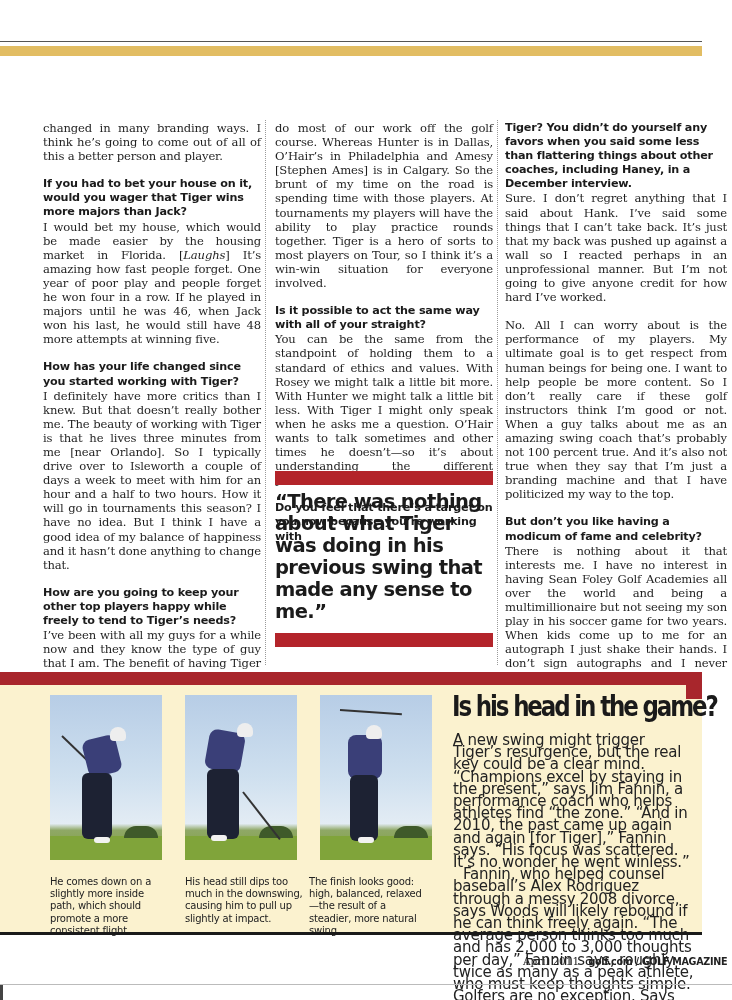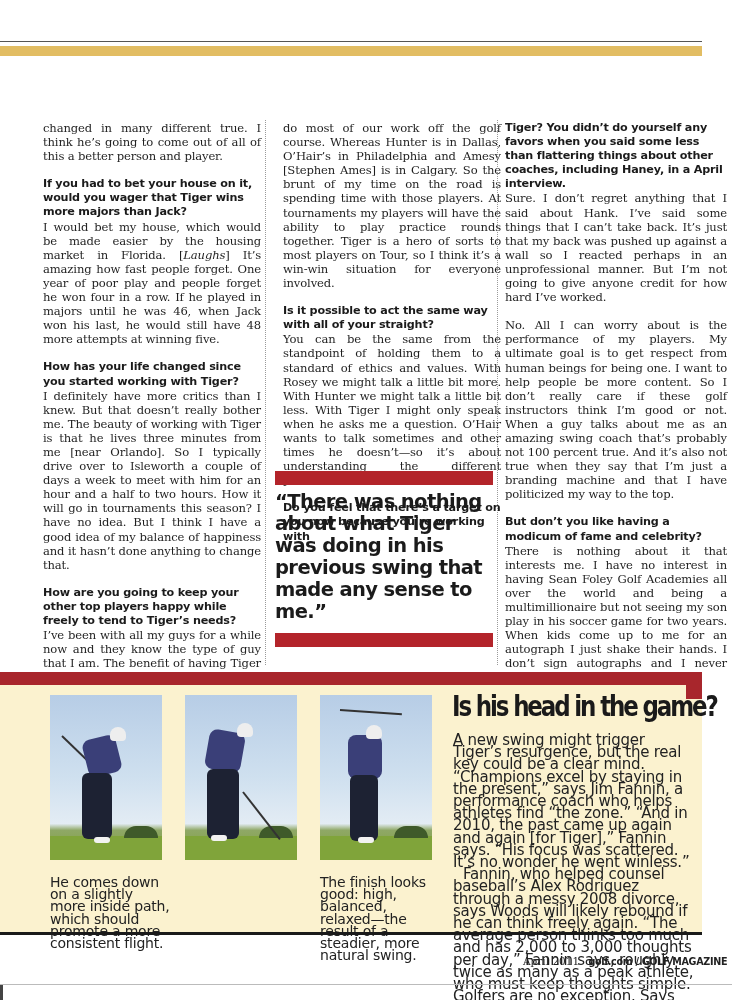--- a/index.html
+++ b/index.html
@@ -4,21 +4,21 @@
   <style>
     * { box-sizing: border-box; margin: 0; padding: 0; }
     html, body { width: 732px; height: 1000px; background: #ffffff; overflow: hidden; }
     body { position: relative; font-family: "DejaVu Serif", serif; color: #1f1f1f; }
 
     .top-rule { position: absolute; left: 0; top: 41px; width: 702px; height: 1px; background: #555; }
     .top-band { position: absolute; left: 0; top: 46px; width: 702px; height: 10px; background: #e2bd63; }
 
     .col { position: absolute; top: 121px; width: 218px; font-size: 11.6px; line-height: 14.1px; }
     .col1 { left: 43px; }
-    .col2 { left: 283px; }
+    .col2 { left: 275px; }
     .col3 { left: 505px; width: 222px; }
     .divider { position: absolute; top: 120px; height: 545px; width: 0; border-left: 1px dotted #9a9a9a; }
     .div1 { left: 265px; }
     .div2 { left: 497px; }
 
     .q { font-family: "DejaVu Sans", sans-serif; font-weight: bold; font-size: 11.2px; line-height: 14.1px; color: #1b1b1b; letter-spacing: -0.2px; }
     .a { text-align: justify; letter-spacing: -0.15px; }
     .a em { font-style: italic; }
     .gap { height: 14px; }
     .cont { font-size: 10px; color: #8a8a8a; margin-left: 4px; }
@@ -36,43 +36,43 @@
              background: linear-gradient(180deg, #b7cde6 0%, #cfe0ef 50%, #e3ecf4 78%, #8fa866 82%, #7f9c3a 100%); }
     .p1 { left: 50px; } .p2 { left: 185px; } .p3 { left: 320px; }
     .grass { position: absolute; left: 0; bottom: 0; width: 100%; height: 24px; background: #80a43a; }
     .trees { position: absolute; right: 4px; bottom: 22px; width: 34px; height: 12px; background: #3f5a2a; border-radius: 12px 12px 0 0; }
     .g-legs { position: absolute; background: #1d2233; border-radius: 6px; }
     .g-torso { position: absolute; background: #3a3f78; border-radius: 8px; }
     .g-head { position: absolute; width: 16px; height: 14px; background: #eeeeee; border-radius: 8px 8px 4px 4px; }
     .g-club { position: absolute; height: 2px; background: #333; transform-origin: left center; }
     .g-shoe { position: absolute; width: 16px; height: 6px; background: #f2f2f2; border-radius: 3px; }
 
-    .caption { position: absolute; top: 204px; width: 120px; font-family: "DejaVu Sans", sans-serif; font-size: 14px; line-height: 12.2px; color: #222; letter-spacing: -0.2px; }
-    .c1 { left: 50px; } .c2 { left: 185px; } .c3 { left: 320px; }
+    .caption { position: absolute; top: 204px; width: 120px; font-family: "DejaVu Sans", sans-serif; font-size: 10px; line-height: 12.2px; color: #222; letter-spacing: -0.2px; }
+    .c1 { left: 50px; } .c2 { left: 185px; } .c3 { left: 309px; }
 
     .sb-title { position: absolute; left: 452px; top: 20px; font-family: "DejaVu Sans", sans-serif; font-weight: bold; font-size: 28px; line-height: 30px; letter-spacing: -2.6px; color: #1a1a1a; transform: scaleX(0.82); transform-origin: left top; white-space: nowrap; }
     .sb-body { position: absolute; left: 453px; top: 62px; width: 244px; font-family: "DejaVu Sans", sans-serif; font-size: 15px; line-height: 12.2px; color: #222; letter-spacing: -0.25px; }
     .sb-body p + p { text-indent: 10px; }
 
     .footer { position: absolute; top: 955px; left: 510px; width: 192px; text-align: right; font-size: 10.5px; white-space: nowrap; }
     .f-date { font-family: "DejaVu Serif", serif; color: #222; margin-right: 6px; margin-left: 13px; }
     .f-site { font-family: "DejaVu Sans", sans-serif; font-weight: bold; font-size: 9.6px; color: #222; letter-spacing: -0.3px; }
     .f-page { font-family: "DejaVu Sans", sans-serif; font-weight: bold; font-size: 11px; color: #222; margin-left: 12px; }
 
     .bottom-rule { position: absolute; left: 0; top: 984px; width: 732px; height: 1px; background: #bbbbbb; }
     .left-mark { position: absolute; left: 0; top: 985px; width: 3px; height: 15px; background: #444; }
   </style>
 </head>
 <body>
 
 <div class="top-rule"></div>
 <div class="top-band"></div>
 
 <div class="col col1">
-  <p class="a">changed in many different true. I think he’s going to come out of all of this a better person and player.</p>
+  <p class="a">changed in many branding ways. I think he’s going to come out of all of this a better person and player.</p>
   <div class="gap"></div>
   <p class="q">If you had to bet your house on it, would you wager that Tiger wins more majors than Jack?</p>
   <p class="a"><span>I would bet my house, which would be made easier by the housing market in Florida. [</span><em>Laughs</em><span>] It’s amazing how fast people forget. One year of poor play and people forget he won four in a row. If he played in majors until he was 46, when Jack won his last, he would still have 48 more attempts at winning five.</span></p>
   <div class="gap"></div>
   <p class="q">How has your life changed since you started working with Tiger?</p>
   <p class="a">I definitely have more critics than I knew. But that doesn’t really bother me. The beauty of working with Tiger is that he lives three minutes from me [near Orlando]. So I typically drive over to Isleworth a couple of days a week to meet with him for an hour and a half to two hours. How it will go in tournaments this season? I have no idea. But I think I have a good idea of my balance of happiness and it hasn’t done anything to change that.</p>
   <div class="gap"></div>
   <p class="q">How are you going to keep your other top players happy while freely to tend to Tiger’s needs?</p>
   <p class="a">I’ve been with all my guys for a while now and they know the type of guy that I am. The benefit of having Tiger and Justin here in Orlando is that we can</p>
 </div>
@@ -90,21 +90,21 @@
 
 <div class="pull">
   <div class="pull-bar"></div>
   <p class="pull-text">“There was nothing about what Tiger was doing in his previous swing that made any sense to me.”</p>
   <div class="pull-bar"></div>
 </div>
 
 <div class="divider div2"></div>
 
 <div class="col col3">
-  <p class="q">Tiger? You didn’t do yourself any favors when you said some less than flattering things about other coaches, including Haney, in a April interview.</p>
+  <p class="q">Tiger? You didn’t do yourself any favors when you said some less than flattering things about other coaches, including Haney, in a December interview.</p>
   <p class="a">Sure. I don’t regret anything that I said about Hank. I’ve said some things that I can’t take back. It’s just that my back was pushed up against a wall so I reacted perhaps in an unprofessional manner. But I’m not going to give anyone credit for how hard I’ve worked.</p>
   <div class="gap"></div>
   <p class="a">No. All I can worry about is the performance of my players. My ultimate goal is to get respect from human beings for being one. I want to help people be more content. So I don’t really care if these golf instructors think I’m good or not. When a guy talks about me as an amazing swing coach that’s probably not 100 percent true. And it’s also not true when they say that I’m just a branding machine and that I have politicized my way to the top.</p>
   <div class="gap"></div>
   <p class="q">But don’t you like having a modicum of fame and celebrity?</p>
   <p class="a"><span>There is nothing about it that interests me. I have no interest in having Sean Foley Golf Academies all over the world and being a multimillionaire but not seeing my son play in his soccer game for two years. When kids come up to me for an autograph I just shake their hands. I don’t sign autographs and I never will.</span><span class="cont">➾</span></p>
 </div>
 
 <div class="sidebar">
   <div class="sidebar-topbar"></div>
@@ -132,20 +132,21 @@
     <div class="grass"></div>
       <div class="trees"></div>
     <div class="g-club" style="left:20px; top:14px; width:62px; transform:rotate(4deg);"></div>
     <div class="g-torso" style="left:28px; top:40px; width:34px; height:44px;"></div>
     <div class="g-head" style="left:46px; top:30px;"></div>
     <div class="g-legs" style="left:30px; top:80px; width:28px; height:66px;"></div>
     <div class="g-shoe" style="left:38px; top:142px;"></div>
   </div>
 
   <p class="caption c1">He comes down on a slightly more inside path, which should promote a more consistent flight.</p>
+  <p class="caption c2">His head still dips too much in the downswing, causing him to pull up slightly at impact.</p>
   <p class="caption c3">The finish looks good: high, balanced, relaxed—the result of a steadier, more natural swing.</p>
 
   <h2 class="sb-title">Is his head in the game?</h2>
   <div class="sb-body">
     <p>A new swing might trigger Tiger’s resurgence, but the real key could be a clear mind. “Champions excel by staying in the present,” says Jim Fannin, a performance coach who helps athletes find “the zone.” “And in 2010, the past came up again and again [for Tiger],” Fannin says. “His focus was scattered. It’s no wonder he went winless.”</p>
     <p>Fannin, who helped counsel baseball’s Alex Rodriguez through a messy 2008 divorce, says Woods will likely rebound if he can think freely again. “The average person thinks too much and has 2,000 to 3,000 thoughts per day,” Fannin says, roughly twice as many as a peak athlete, who must keep thoughts simple. Golfers are no exception. Says Fannin: “Name another sport that takes six straight hours of being in the moment.”</p>
   </div>
 
   <div class="sidebar-bottom"></div>
 </div>

